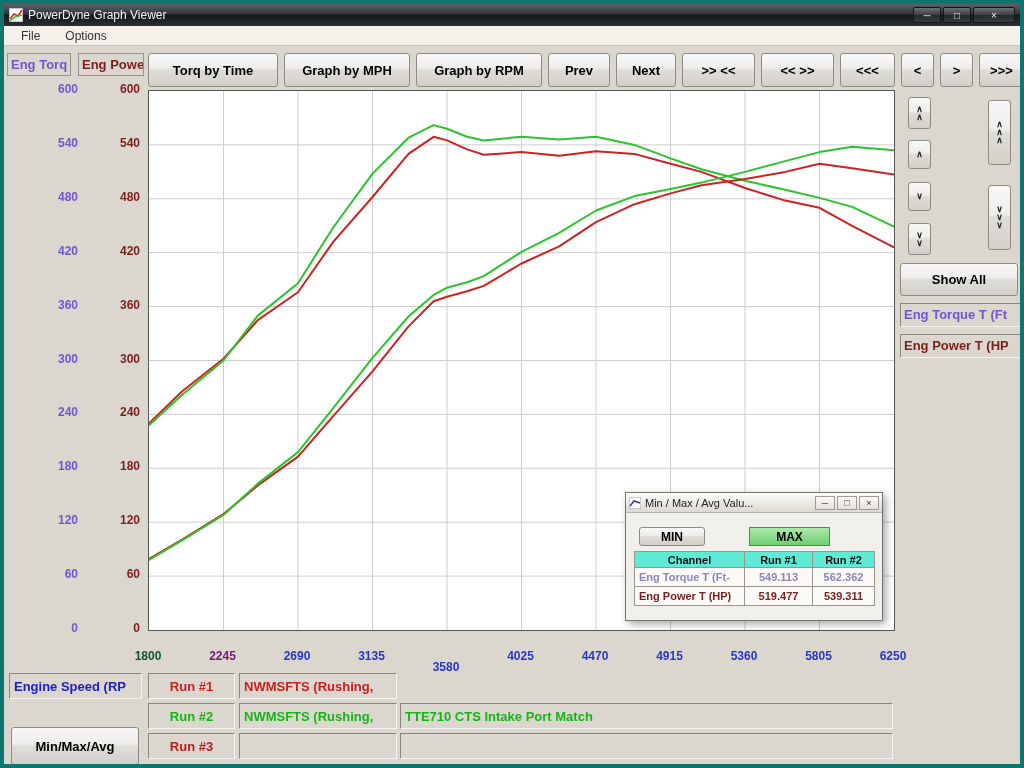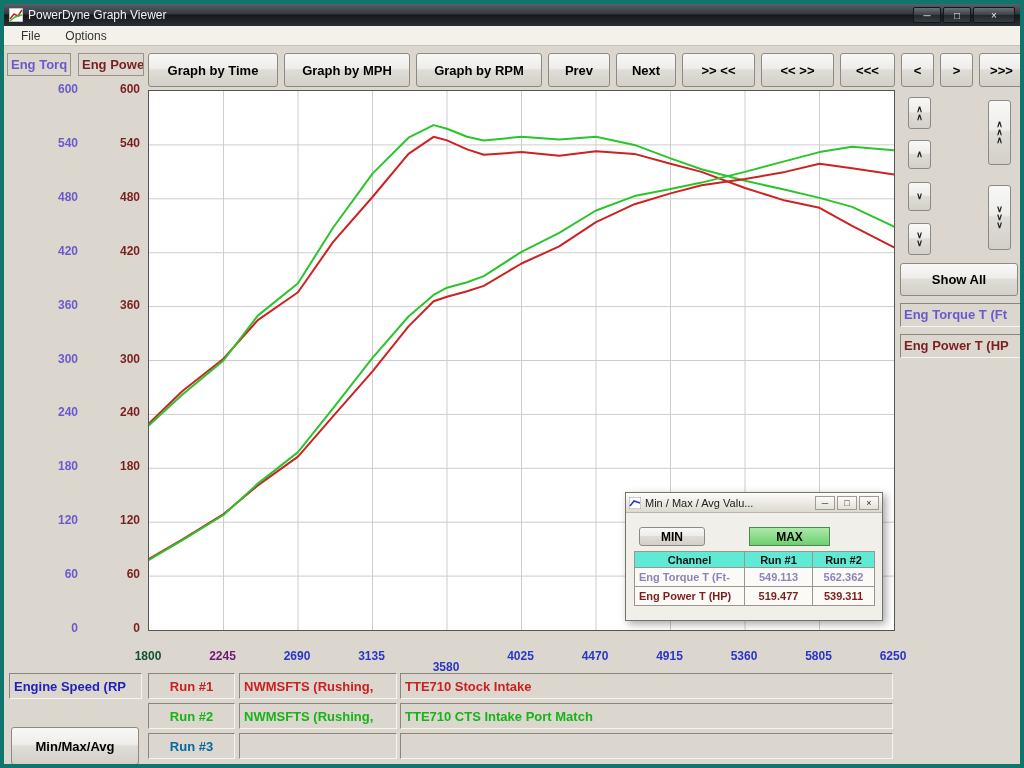--- a/index.html
+++ b/index.html
@@ -106,21 +106,21 @@
       <span class="menu-item">File</span>
       <span class="menu-item">Options</span>
     </div>
 
   <div class="main" id="main">
 
     <div class="chan-tab" style="left: 3px; width: 64px; color: rgb(106, 90, 205);">Eng Torq</div>
     <div class="chan-tab" style="left: 74px; width: 66px; color: rgb(122, 31, 31);">Eng Powe</div>
 
     <div class="toolbar" id="toolbar">
-        <button class="btn tb-btn" style="width: 130px;">Graph by Time</button>
+        <button class="btn tb-btn" style="width: 130px;">Torq by Time</button>
         <button class="btn tb-btn" style="width: 126px;">Graph by MPH</button>
         <button class="btn tb-btn" style="width: 126px;">Graph by RPM</button>
         <button class="btn tb-btn" style="width: 62px;">Prev</button>
         <button class="btn tb-btn" style="width: 60px;">Next</button>
         <button class="btn tb-btn" style="width: 73px;">&gt;&gt; &lt;&lt;</button>
         <button class="btn tb-btn" style="width: 73px;">&lt;&lt; &gt;&gt;</button>
         <button class="btn tb-btn" style="width: 55px;">&lt;&lt;&lt;</button>
         <button class="btn tb-btn" style="width: 33px;">&lt;</button>
         <button class="btn tb-btn" style="width: 33px;">&gt;</button>
         <button class="btn tb-btn" style="width: 45px;">&gt;&gt;&gt;</button>
@@ -263,25 +263,24 @@
               <td style="color: rgb(122, 31, 31);">539.311</td>
             </tr>
           </tbody>
       </table>
     </div>
 
     <div class="field xfield" style="color: rgb(32, 32, 192);">Engine Speed (RP</div>
     <div id="runs">
         <div class="field run-label" style="left: 144px; top: 627px; width: 87px; height: 26px; color: rgb(204, 32, 32);">Run #1</div>
         <div class="field" style="left: 235px; top: 627px; width: 158px; height: 26px; color: rgb(204, 32, 32);">NWMSFTS (Rushing,</div>
-        <div class="field" style="left: 396px; top: 627px; width: 493px; height: 26px; color: rgb(204, 32, 32);">TTE710 Stock Intake</div>
         <div class="field run-label" style="left: 144px; top: 657px; width: 87px; height: 26px; color: rgb(23, 180, 23);">Run #2</div>
         <div class="field" style="left: 235px; top: 657px; width: 158px; height: 26px; color: rgb(23, 180, 23);">NWMSFTS (Rushing,</div>
         <div class="field" style="left: 396px; top: 657px; width: 493px; height: 26px; color: rgb(23, 180, 23);">TTE710 CTS Intake Port Match</div>
-        <div class="field run-label" style="left: 144px; top: 687px; width: 87px; height: 26px; color: #0369a1;">Run #3</div>
+        <div class="field run-label" style="left: 144px; top: 687px; width: 87px; height: 26px; color: #b91c1c;">Run #3</div>
         <div class="field" style="left: 235px; top: 687px; width: 158px; height: 26px; color: rgb(32, 32, 192);"></div>
         <div class="field" style="left: 396px; top: 687px; width: 493px; height: 26px; color: rgb(32, 32, 192);"></div>
       </div>
 
     <button class="btn minmax-btn">Min/Max/Avg</button>
 
   </div>
 </div>
 
 </body></html>

